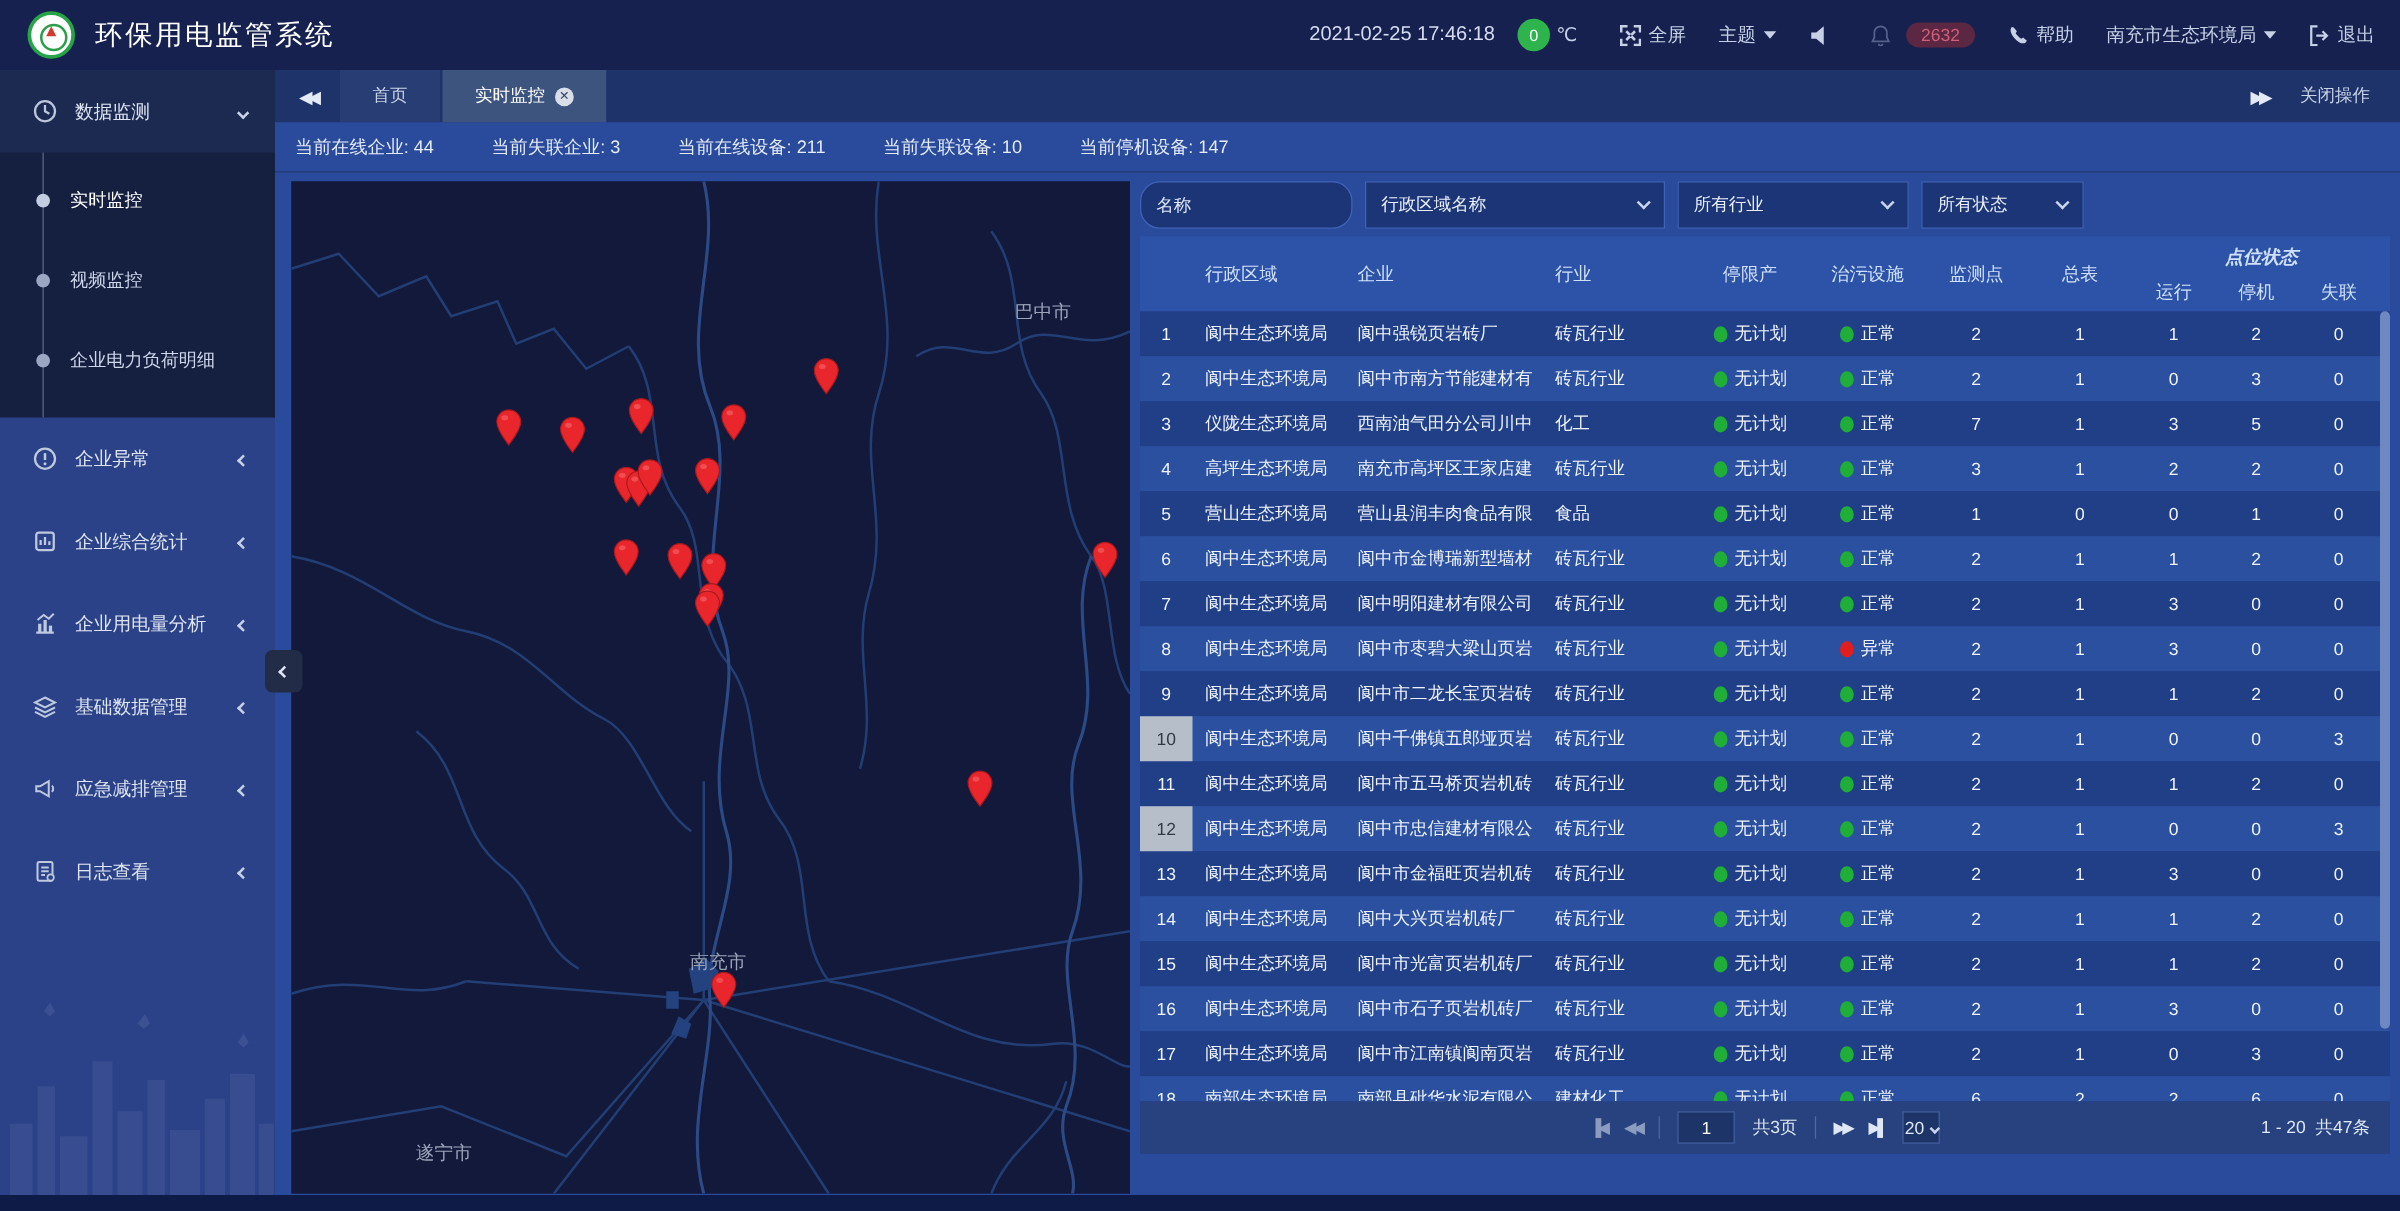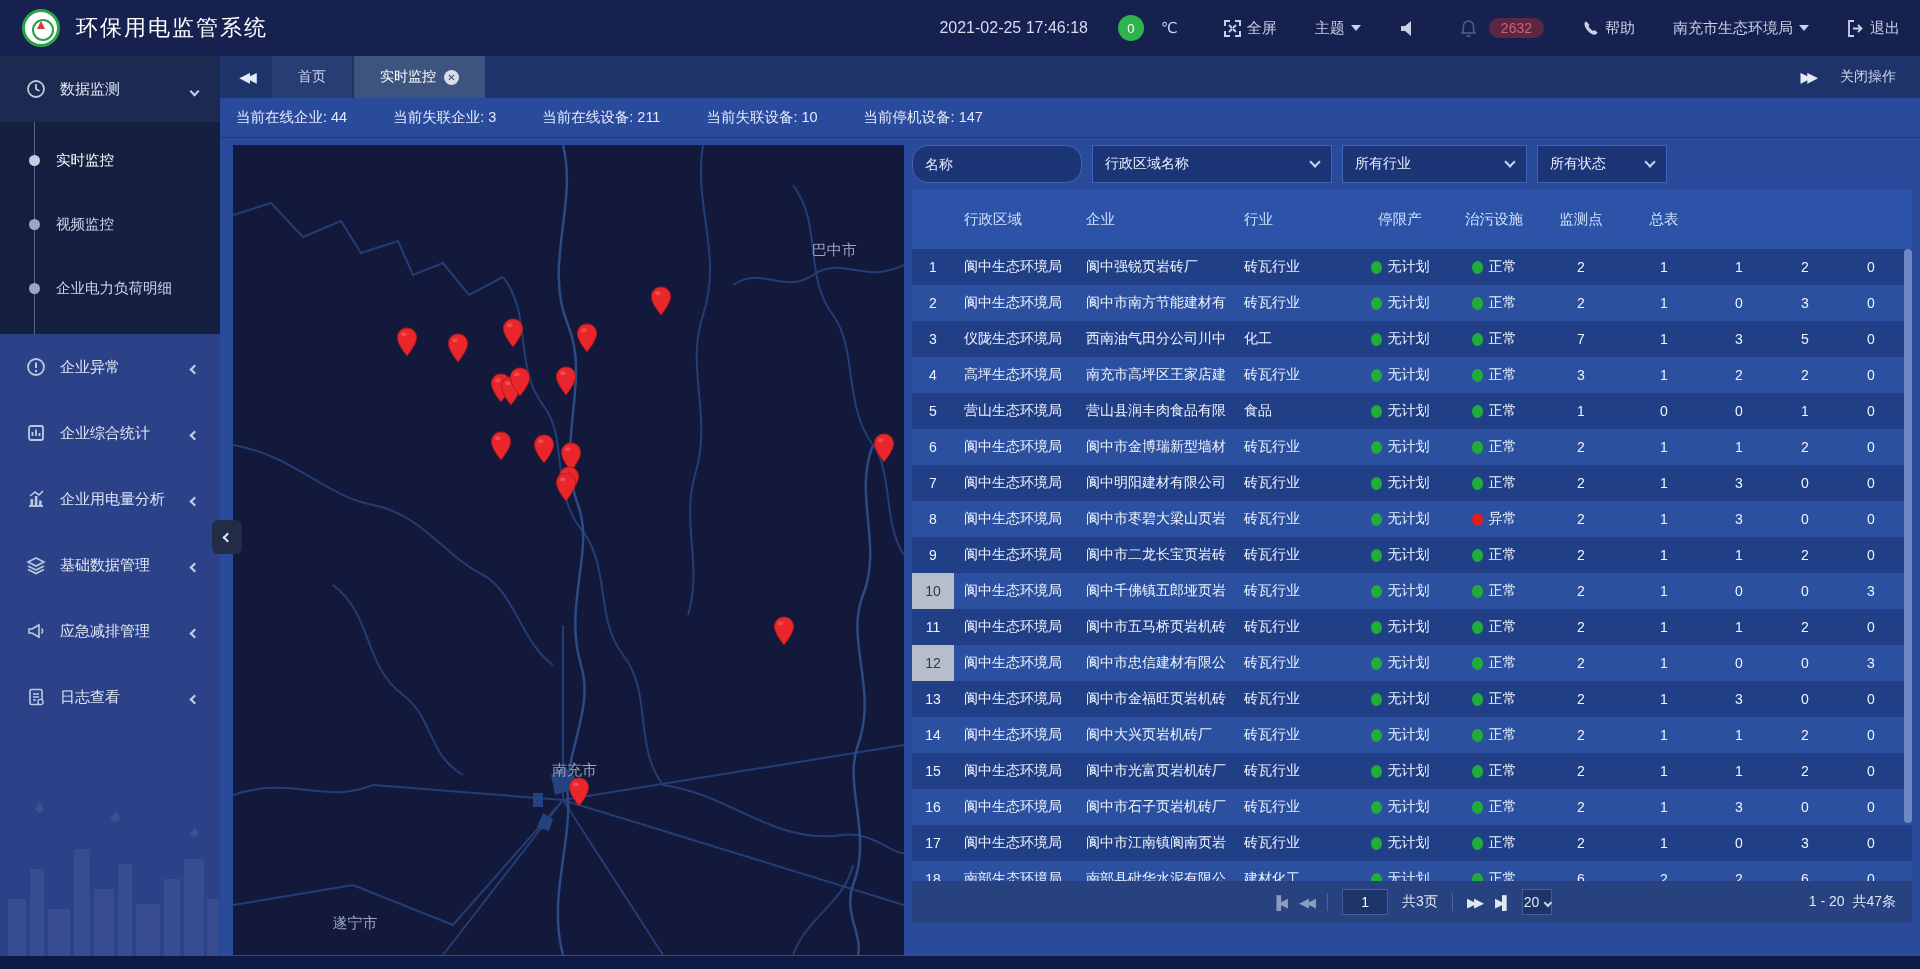--- a/index.html
+++ b/index.html
@@ -9,21 +9,21 @@
   
   #top-header { position:absolute; left:0; top:0; width:1920px; height:56px;
     background:#162150; display:flex; align-items:center; z-index:50; }
   .logo { width:38px; height:38px; border-radius:50%; background:#fff;
     border:3px solid #27a447; margin-left:22px; position:relative; flex:0 0 auto; }
   .logo::before { content:""; position:absolute; left:7px; top:7px; width:18px; height:18px;
     border-radius:50%; border:2px solid #2c9e4b; }
   .logo::after { content:""; position:absolute; left:12px; top:9px; width:0; height:0;
     border-left:4px solid transparent; border-right:4px solid transparent; border-bottom:8px solid #d23a2e; }
   .app-title { color:#fff; font-size:22px; font-weight:normal; letter-spacing:2px; margin-left:16px; }
-  .header-right { margin-left:auto; display:flex; align-items:center; color:#c6d0e6; font-size:15px; gap:12px;justify-content:flex-end; }
+  .header-right { margin-left:auto; display:flex; align-items:center; color:#c6d0e6; font-size:15px; gap:0;justify-content:flex-end; }
   .hdr-item { display:flex; align-items:center; margin-right:26px; cursor:pointer; white-space:nowrap; }
   .hdr-datetime { font-size:16px; color:#d5dcef; margin-right:18px; }
   .temp-badge { width:26px; height:26px; border-radius:50%; background:#2db44d; color:#fff;
     font-size:13px; display:flex; align-items:center; justify-content:center; margin-right:5px; }
   .temp-unit { margin-right:34px; font-size:15px; }
   .hdr-ic { width:17px; height:17px; margin-right:6px; display:inline-block; }
   .caret-down { width:0; height:0; border-left:5px solid transparent; border-right:5px solid transparent;
     border-top:6px solid #c6d0e6; display:inline-block; margin-left:6px; }
   .notify-pill { background:#5c2743; color:#cf6078; border-radius:11px; padding:2px 12px;
     font-size:14px; margin-left:6px; }
@@ -497,20 +497,28 @@
   <div id="table-wrap">
     <div class="thead">
       <div class="th c-no"></div>
       <div class="th c-region">行政区域</div>
       <div class="th c-company">企业</div>
       <div class="th c-industry">行业</div>
       <div class="th c-limit">停限产</div>
       <div class="th c-facility">治污设施</div>
       <div class="th c-monitor">监测点</div>
       <div class="th c-meter">总表</div>
+      <div class="th-group">
+        <div class="group-label">点位状态</div>
+        <div class="group-sub">
+          <div class="th c-run">运行</div>
+          <div class="th c-stop">停机</div>
+          <div class="th c-lost">失联</div>
+        </div>
+      </div>
     </div>
     <div id="tbody">
         <div class="tr">
     <div class="td c-no">1</div>
     <div class="td c-region">阆中生态环境局</div>
     <div class="td c-company">阆中强锐页岩砖厂</div>
     <div class="td c-industry">砖瓦行业</div>
     <div class="td c-limit">
             <span class="dot green"></span>
             <span class="limit-text">无计划</span>

